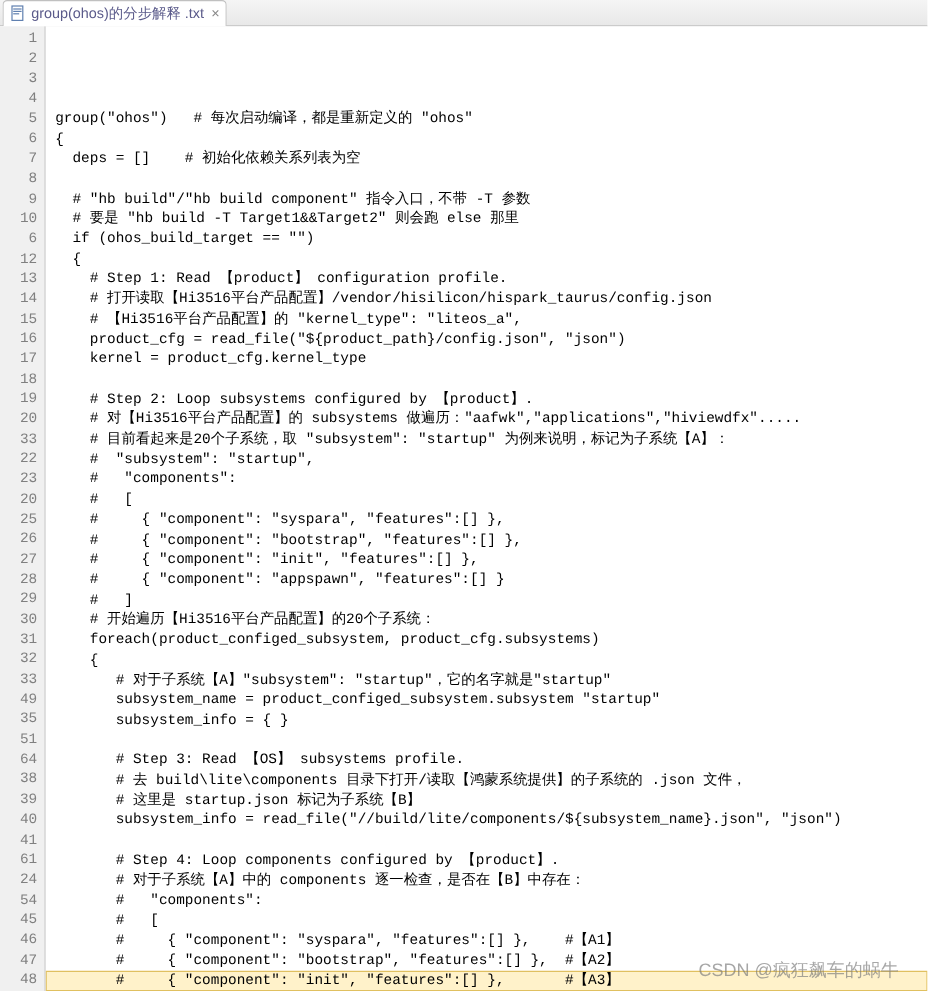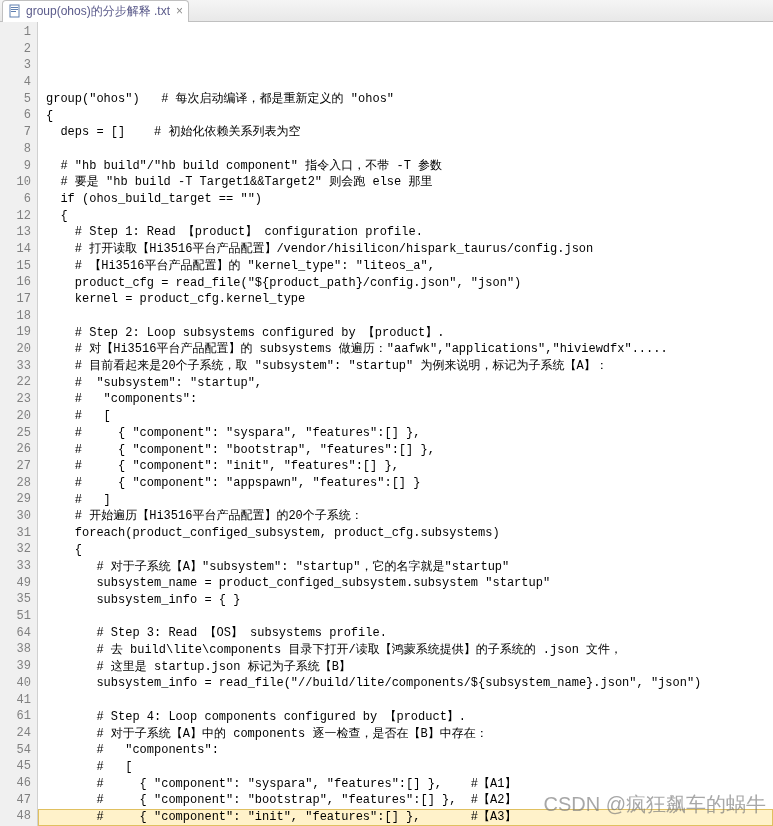--- a/index.html
+++ b/index.html
@@ -79,24 +79,24 @@
       right: 0;
       height: 16.7px;
       background: rgba(255, 230, 150, 0.5);
       border: 1px solid #e0c060;
       z-index: 0;
       pointer-events: none;
     }
     .code-text { position: relative; z-index: 1; }
     .watermark {
       position: absolute;
-      right: 7px;
+      right: 24px;
       bottom: 8px;
       color: rgba(120, 120, 120, 0.65);
-      font-size: 20px;
+      font-size: 15px;
       font-family: "Microsoft YaHei", sans-serif;
       z-index: 10;
     }
     .line-num { display: block; height: 16.7px; }
   </style>
 </head>
 <body>
 
 <div class="tab-bar">
   <div class="tab">

